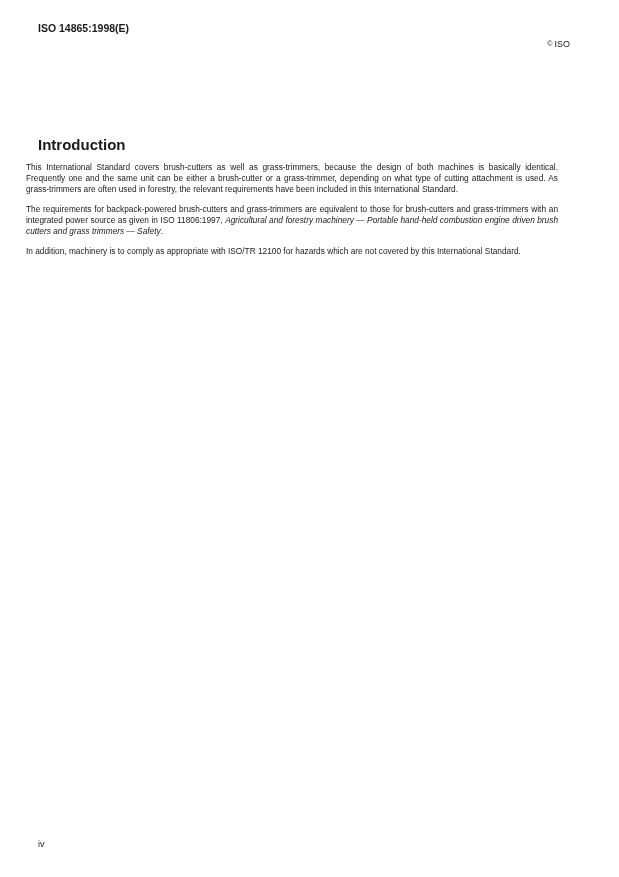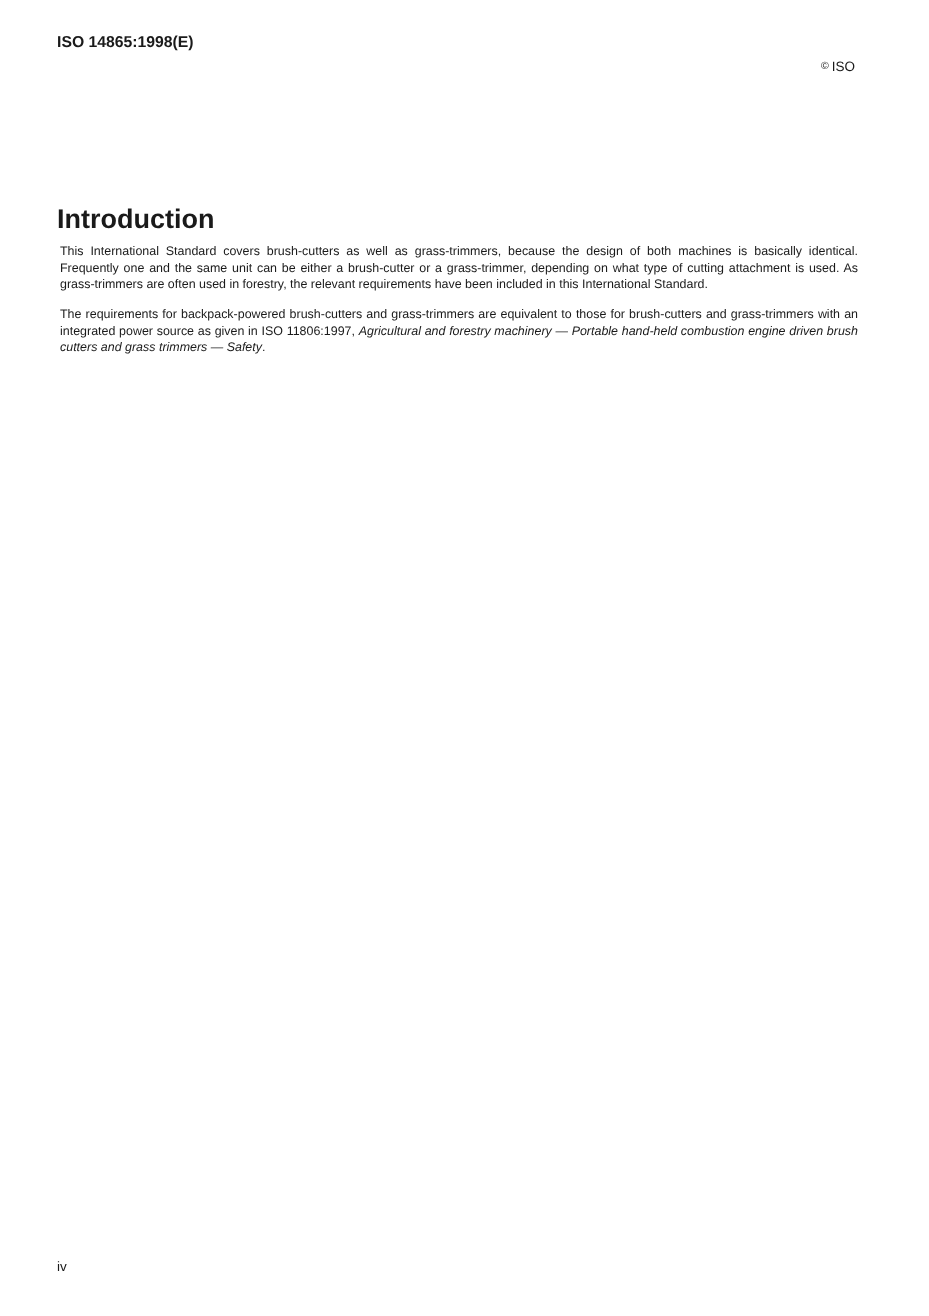--- a/index.html
+++ b/index.html
@@ -1,34 +1,35 @@
 <!DOCTYPE html>
 <html><head>
 <meta charset="utf-8">
 <style>
   html, body { margin: 0; padding: 0; background: #ffffff; }
   body { width: 619px; height: 877px; position: relative; overflow: hidden;
          font-family: "Liberation Sans", sans-serif; color: #1a1a1a; }
   .header-left { position: absolute; left: 38px; top: 22px; font-size: 10.5px; font-weight: bold; }
   .header-right { position: absolute; right: 49px; top: 39px; font-size: 9px; }
   .header-right .copy { font-size: 7px; vertical-align: 1px; margin-right: 2px; }
-  .heading { position: absolute; left: 38px; top: 136px; font-size: 18px; font-weight: bold; }
-  .body { position: absolute; left: 40px; top: 162px; width: 532px; font-size: 8.3px; line-height: 11px; }
+  .heading { position: absolute; left: 38px; top: 136px; font-size: 15px; font-weight: bold; }
+  .body { position: absolute; left: 26px; top: 162px; width: 532px; font-size: 8.3px; line-height: 11px; }
   .body p { margin: 0 0 9px 0; text-align: justify; }
   .footer { position: absolute; left: 38px; top: 839px; font-size: 9px; }
   em { font-style: italic; }
 </style>
 </head>
 <body>
 
 <div class="header-left">ISO 14865:1998(E)</div>
 <div class="header-right">
   <span class="copy">©</span><span>ISO</span>
 </div>
 
 <div class="heading">Introduction</div>
 
 <div class="body">
   <p>This International Standard covers brush-cutters as well as grass-trimmers, because the design of both machines is basically identical. Frequently one and the same unit can be either a brush-cutter or a grass-trimmer, depending on what type of cutting attachment is used. As grass-trimmers are often used in forestry, the relevant requirements have been included in this International Standard.</p>
   <p><span>The requirements for backpack-powered brush-cutters and grass-trimmers are equivalent to those for brush-cutters and grass-trimmers with an integrated power source as given in ISO 11806:1997, </span><em>Agricultural and forestry machinery — Portable hand-held combustion engine driven brush cutters and grass trimmers — Safety</em><span>.</span></p>
+  <p>In addition, machinery is to comply as appropriate with ISO/TR 12100 for hazards which are not covered by this International Standard.</p>
 </div>
 
 <div class="footer">iv</div>
 
 </body></html>

